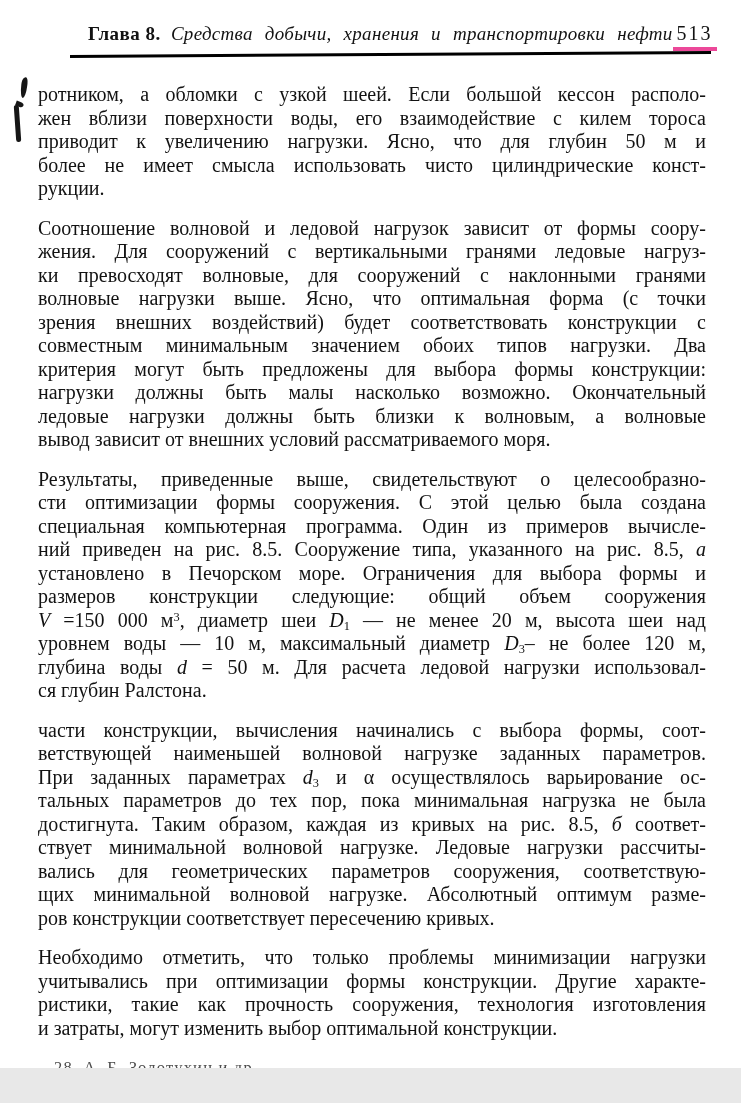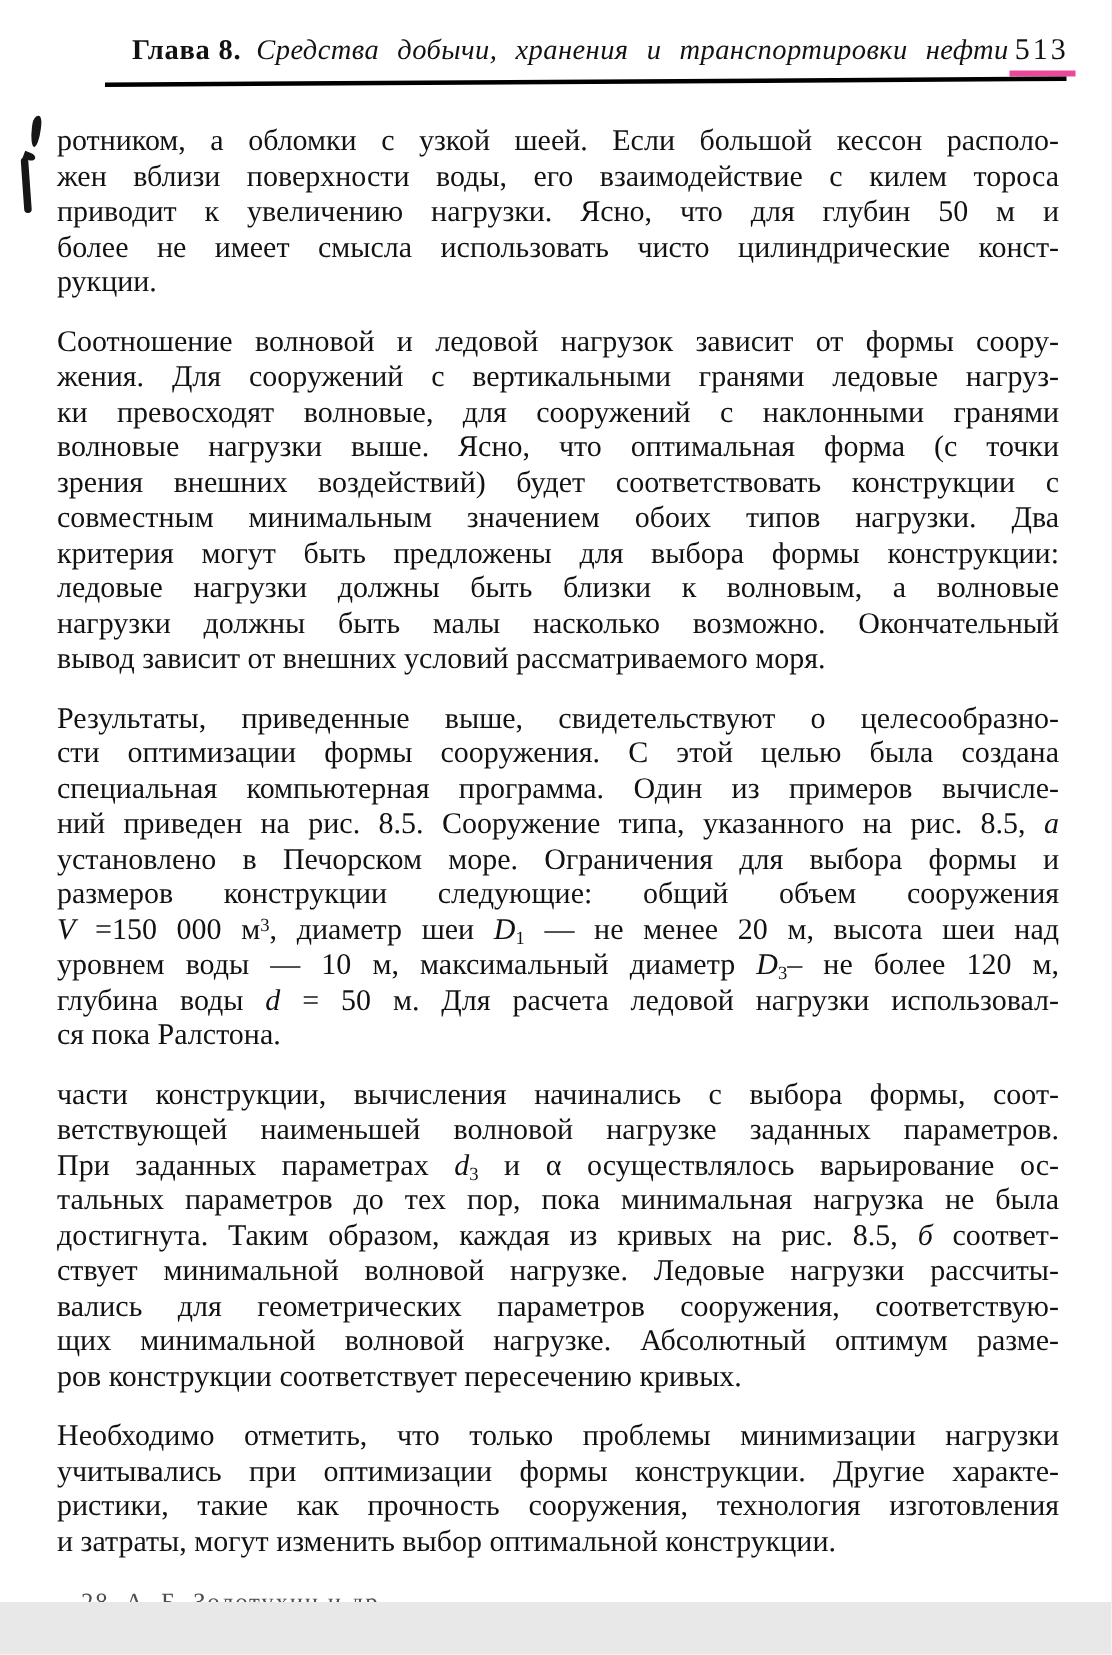--- a/index.html
+++ b/index.html
@@ -135,35 +135,35 @@
         <div class="line last">рукции.</div>
       </div>
       <div class="paragraph">
         <div class="line">Соотношение волновой и ледовой нагрузок зависит от формы соору-</div>
         <div class="line">жения. Для сооружений с вертикальными гранями ледовые нагруз-</div>
         <div class="line">ки превосходят волновые, для сооружений с наклонными гранями</div>
         <div class="line">волновые нагрузки выше. Ясно, что оптимальная форма (с точки</div>
         <div class="line">зрения внешних воздействий) будет соответствовать конструкции с</div>
         <div class="line">совместным минимальным значением обоих типов нагрузки. Два</div>
         <div class="line">критерия могут быть предложены для выбора формы конструкции:</div>
+        <div class="line">нагрузки должны быть малы насколько возможно. Окончательный</div>
         <div class="line">ледовые нагрузки должны быть близки к волновым, а волновые</div>
-        <div class="line">нагрузки должны быть малы насколько возможно. Окончательный</div>
         <div class="line last">вывод зависит от внешних условий рассматриваемого моря.</div>
       </div>
       <div class="paragraph">
         <div class="line">Результаты, приведенные выше, свидетельствуют о целесообразно-</div>
         <div class="line">сти оптимизации формы сооружения. С этой целью была создана</div>
         <div class="line">специальная компьютерная программа. Один из примеров вычисле-</div>
         <div class="line">ний приведен на рис. 8.5. Сооружение типа, указанного на рис. 8.5, <i>а</i></div>
         <div class="line">установлено в Печорском море. Ограничения для выбора формы и</div>
         <div class="line">размеров конструкции следующие: общий объем сооружения</div>
         <div class="line"><i>V</i> =150 000 м<sup>3</sup>, диаметр шеи <i>D</i><sub>1</sub> — не менее 20 м, высота шеи над</div>
         <div class="line">уровнем воды — 10 м, максимальный диаметр <i>D</i><sub>3</sub>– не более 120 м,</div>
         <div class="line">глубина воды <i>d</i> = 50 м. Для расчета ледовой нагрузки использовал-</div>
-        <div class="line last">ся пока Ралстона.</div>
+        <div class="line last">ся глубин Ралстона.</div>
       </div>
       <div class="paragraph">
         <div class="line">части конструкции, вычисления начинались с выбора формы, соот-</div>
         <div class="line">ветствующей наименьшей волновой нагрузке заданных параметров.</div>
         <div class="line">При заданных параметрах <i>d</i><sub>3</sub> и α  осуществлялось варьирование ос-</div>
         <div class="line">тальных параметров до тех пор, пока минимальная нагрузка не была</div>
         <div class="line">достигнута. Таким образом, каждая из кривых на рис. 8.5, <i>б</i> соответ-</div>
         <div class="line">ствует минимальной волновой нагрузке. Ледовые нагрузки рассчиты-</div>
         <div class="line">вались для геометрических параметров сооружения, соответствую-</div>
         <div class="line">щих минимальной волновой нагрузке. Абсолютный оптимум разме-</div>

